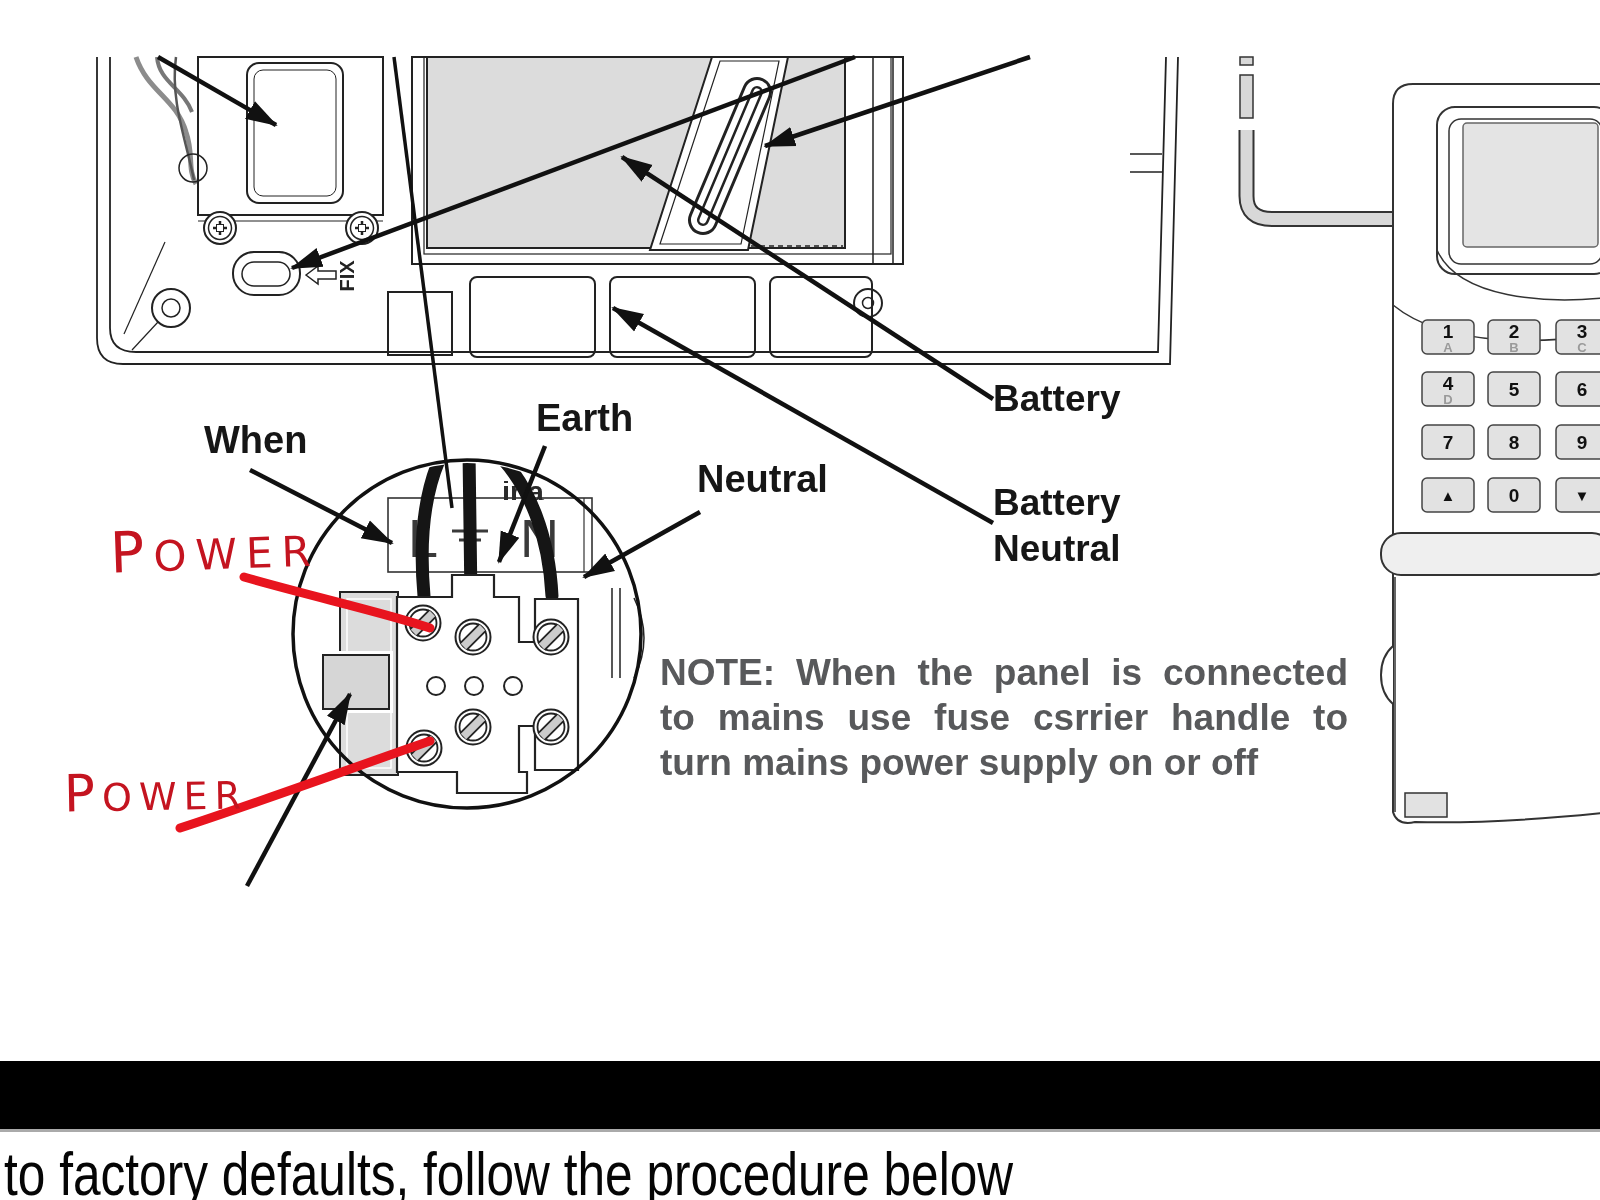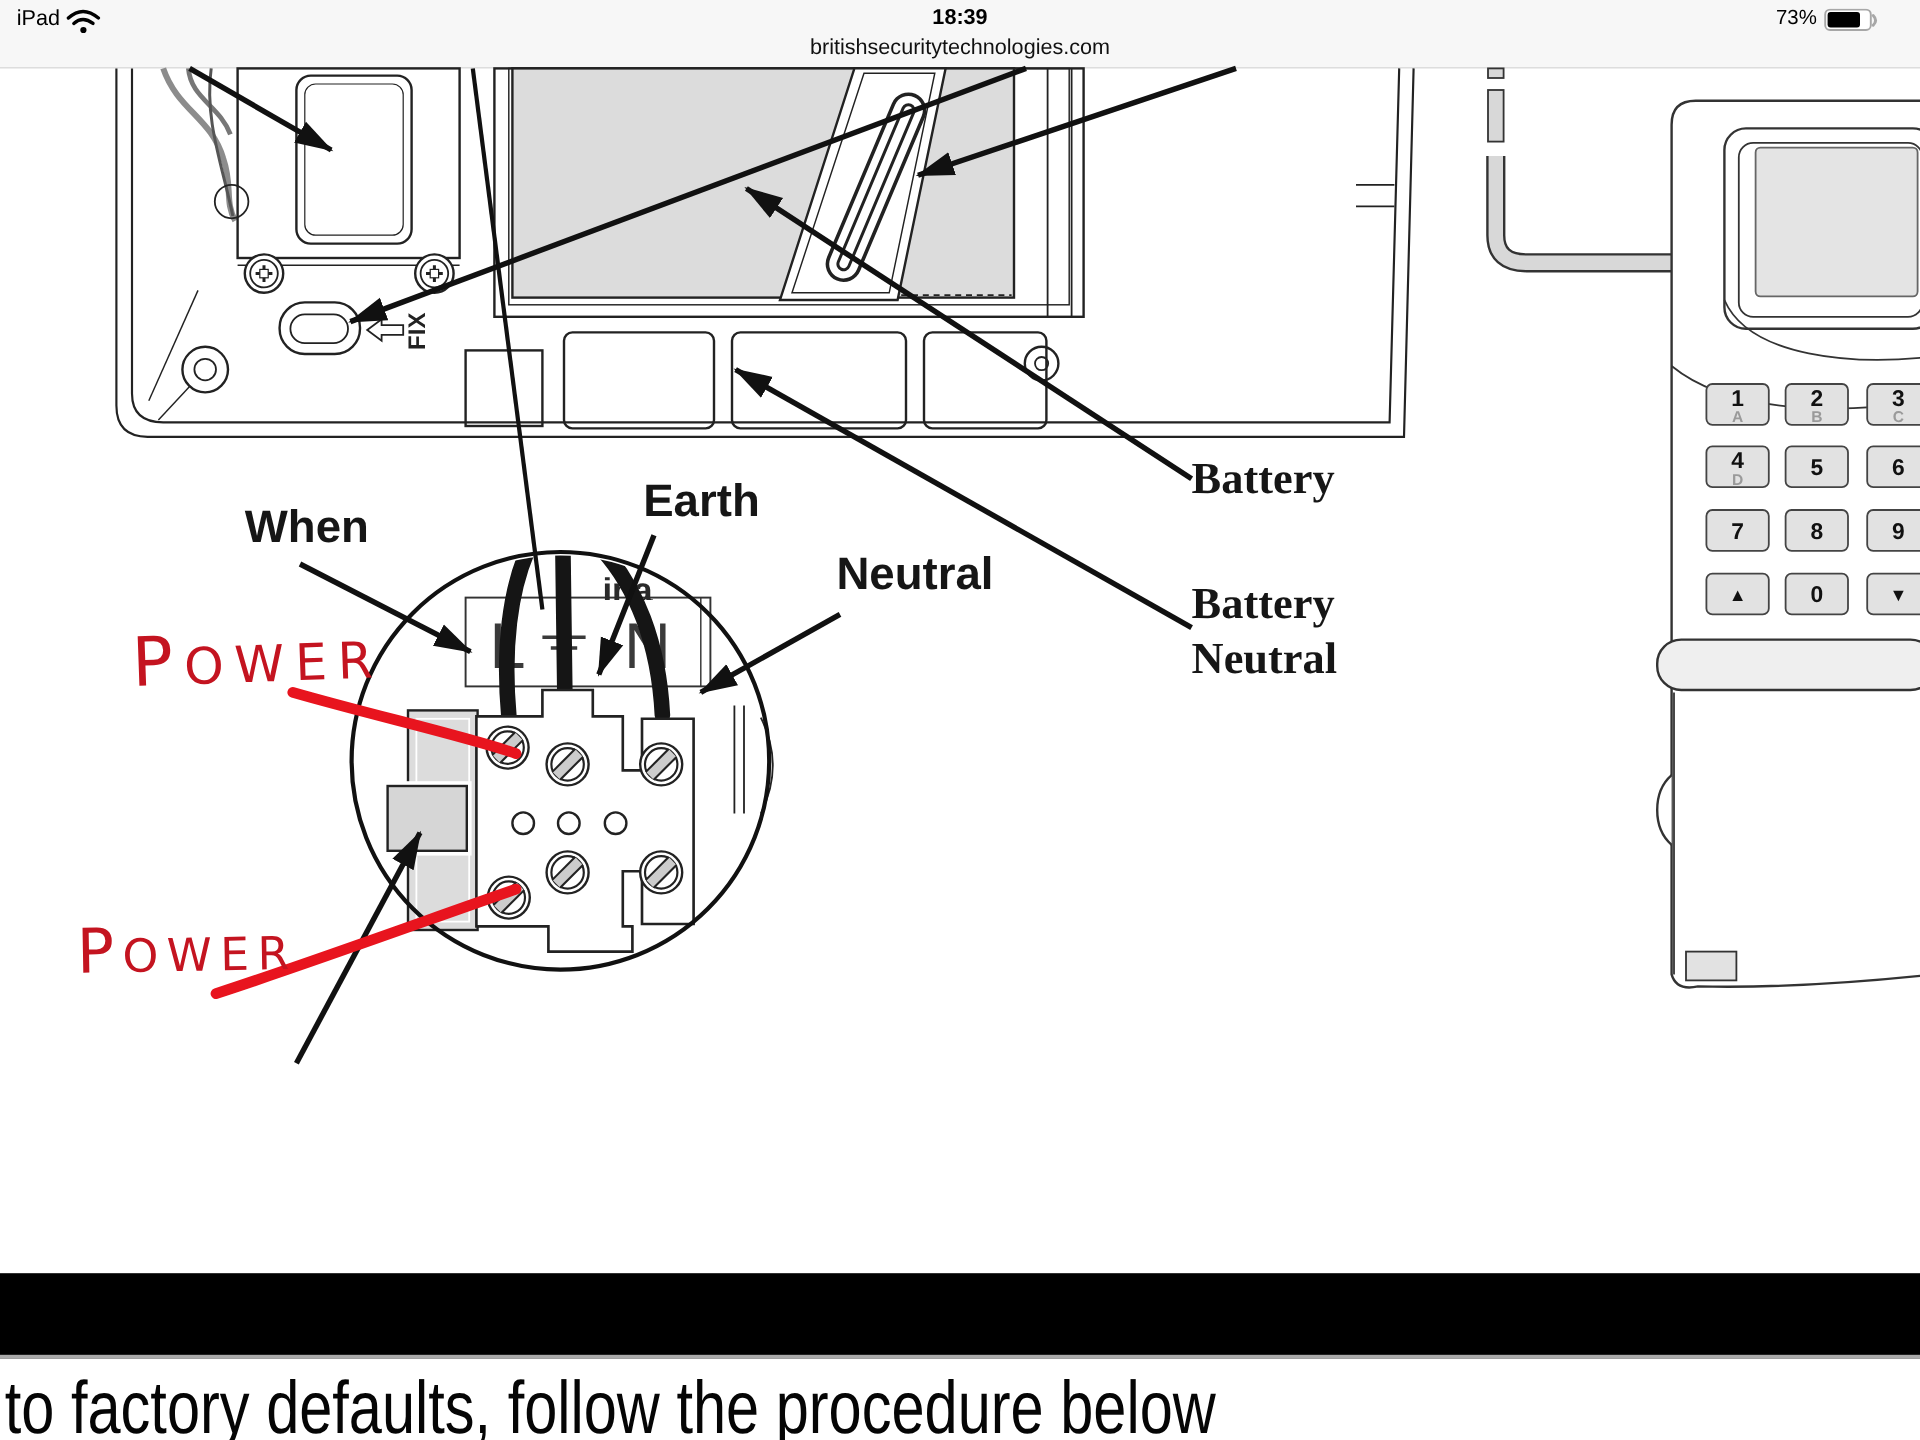--- a/index.html
+++ b/index.html
@@ -8,54 +8,38 @@
   
   #statusbar{position:absolute;left:0;top:0;width:1600px;height:57px;background:#f7f7f7;
              border-bottom:1px solid #d6d6d6;box-sizing:border-box;}
   .sb-device{position:absolute;left:14px;top:5px;font-size:18px;color:#000;}
   .sb-time{position:absolute;left:0;top:4px;width:1600px;text-align:center;font-size:18px;font-weight:600;color:#000;}
   .sb-url{position:absolute;left:0;top:29px;width:1600px;text-align:center;font-size:18px;color:#111;}
   .sb-batt-text{position:absolute;left:1470px;top:5px;width:44px;text-align:right;font-size:17px;color:#000;}
   
   .lbl{position:absolute;font-weight:700;color:#161616;white-space:nowrap;}
   .lbl-38{font-size:38px;}
-  .lbl-37{font-size:37px;font-family:Liberation Serif, serif;}
+  .lbl-37{font-size:37px;}
   .lbl-43{font-size:43px;}
   .note-block{position:absolute;left:660px;top:650px;width:688px;color:#58595b;
               font-weight:700;font-size:37px;line-height:45px;}
   .note-just{text-align:justify;text-align-last:justify;}
   .hand{position:absolute;color:#c41420;font-family:"DejaVu Sans",sans-serif;font-weight:400;white-space:nowrap;}
   .hand::first-letter{font-size:1.35em;}
   .bottom-big{position:absolute;left:4px;top:1138px;font-size:62px;font-weight:400;color:#050505;
               white-space:nowrap;transform:scaleX(0.80);transform-origin:0 0;}
   #blackbar{position:absolute;left:0;top:1061px;width:1600px;height:68px;background:#000;
             border-bottom:3px solid #aaa;box-sizing:content-box;}
   svg text{font-family:"Liberation Sans",sans-serif;}
 </style>
 </head>
 <body>
 
 <div id="page">
 
-  <div id="statusbar">
-    <span class="sb-device">iPad</span>
-    <svg style="position:absolute;left:55px;top:6px" width="30" height="24" viewBox="0 0 30 24">
-      <path d="M2,9 Q14,-2 27,9" fill="none" stroke="#000" stroke-width="2.8" stroke-linecap="round"></path>
-      <path d="M6.5,13.5 Q14,7 22.5,13.5" fill="none" stroke="#000" stroke-width="2.8" stroke-linecap="round"></path>
-      <circle cx="14.5" cy="19" r="2.6" fill="#000"></circle>
-    </svg>
-    <div class="sb-time">18:39</div>
-    <div class="sb-url">britishsecuritytechnologies.com</div>
-    <span class="sb-batt-text">73%</span>
-    <svg style="position:absolute;left:1520px;top:7px" width="46" height="20" viewBox="0 0 46 20">
-      <rect x="1" y="1" width="38" height="17" rx="4" fill="#fff" stroke="#a7a7a7" stroke-width="1.6"></rect>
-      <rect x="3" y="3" width="27" height="13" rx="2.5" fill="#000"></rect>
-      <path d="M41,6 q4,4 0,8" fill="none" stroke="#a7a7a7" stroke-width="2.4" stroke-linecap="round"></path>
-    </svg>
-  </div>
 
   <svg width="1600" height="1200" viewBox="0 0 1600 1200" style="position:absolute;left:0;top:0">
     <defs>
       <marker id="ah" markerUnits="userSpaceOnUse" markerWidth="36" markerHeight="24" refX="30" refY="11" orient="auto">
         <path d="M0,1 L32,11 L0,21 Z" fill="#111"></path>
       </marker>
       <clipPath id="circleClip">
           <circle cx="467" cy="634" r="171"></circle>
         </clipPath>
       <clipPath id="partialTxt">
@@ -304,20 +288,25 @@
     </g>
   </svg>
 
   <div class="lbl lbl-38" style="left:204px;top:419px">When</div>
   <div class="lbl lbl-38" style="left:536px;top:397px">Earth</div>
   <div class="lbl lbl-38" style="left:697px;top:458px">Neutral</div>
   <div class="lbl lbl-37" style="left:993px;top:378px">Battery</div>
   <div class="lbl lbl-37" style="left:993px;top:482px">Battery</div>
   <div class="lbl lbl-37" style="left:993px;top:528px">Neutral</div>
 
+  <div class="note-block">
+    <div class="note-just">NOTE: When the panel is connected</div>
+    <div class="note-just">to mains use fuse csrrier handle to</div>
+    <div>turn mains power supply on or off</div>
+  </div>
 
 
   <div class="hand" style="left:110px;top:516px;font-size:42px;letter-spacing:9px;transform:rotate(-2deg)">POWER</div>
   <div class="hand" style="left:64px;top:762px;font-size:38px;letter-spacing:7px;transform:rotate(-1deg)">POWER</div>
 
   <div id="blackbar"></div>
   <div class="bottom-big">to factory defaults, follow the procedure below</div>
 
 </div>
 

